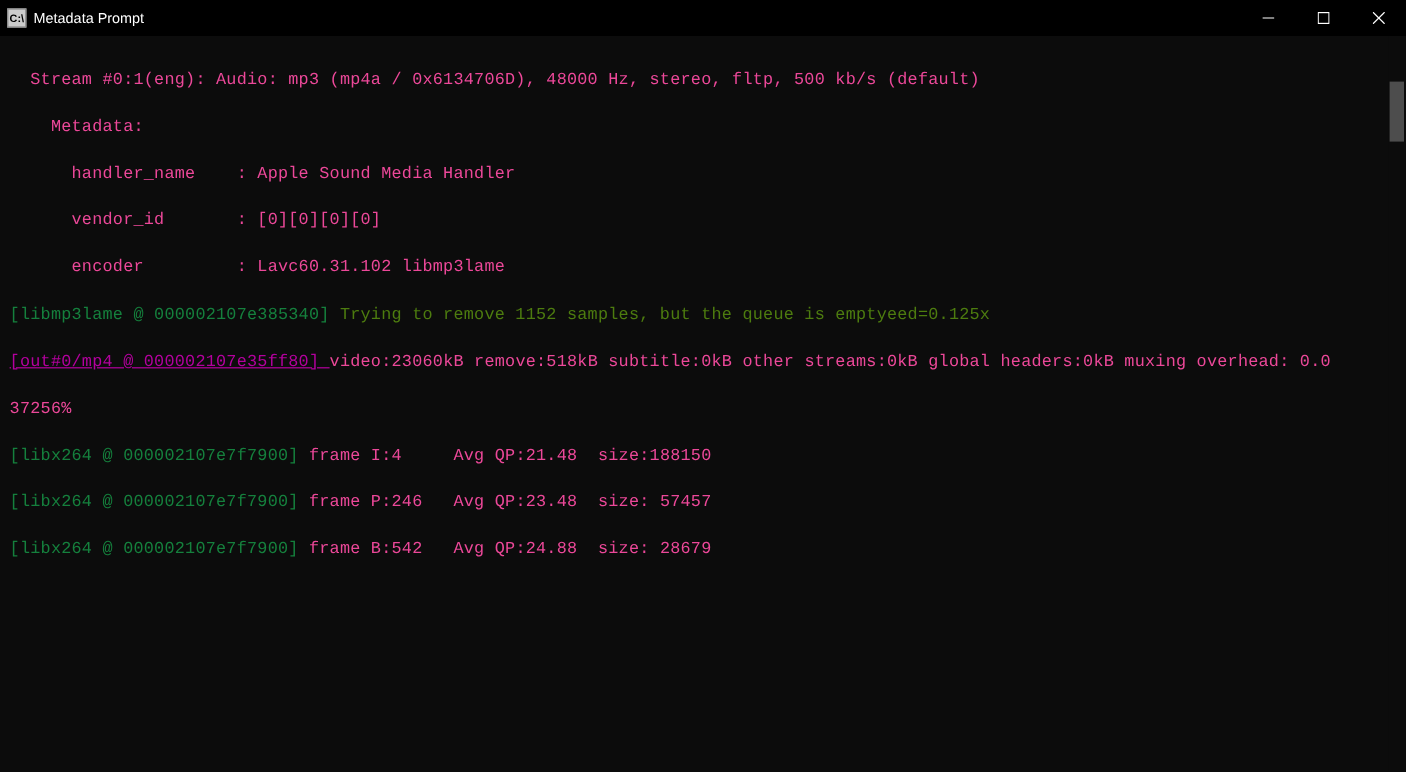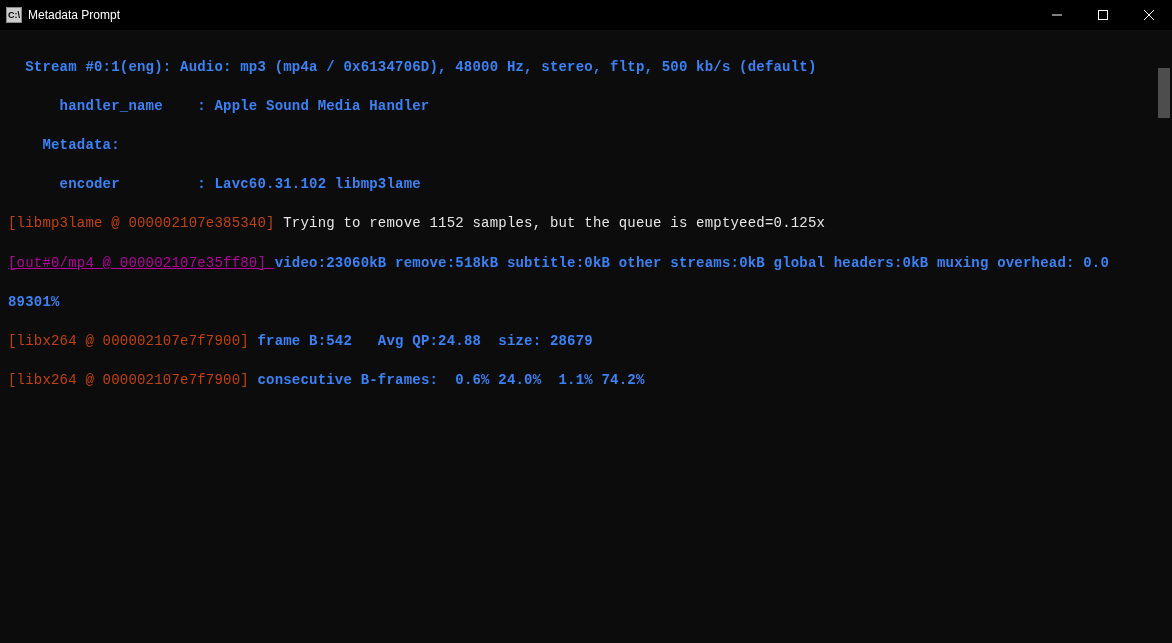--- a/index.html
+++ b/index.html
@@ -56,23 +56,23 @@
     }
     .ctrl-btn svg { width: 10px; height: 10px; }
     .term {
       padding: 8px 8px 0 8px;
       line-height: 1.4;
       white-space: pre;
       font-size: 14px;
       letter-spacing: 0.2px;
     }
     .ln { display: block; }
-    .white { color: #3b82f6; font-weight: bold; }
-    .cyan { color: #c2410c; }
-    .yellow { color: #e5e5e5; }
+    .white { color: #ec4899; }
+    .cyan { color: #15803d; }
+    .yellow { color: #4d7c0f; }
     .magenta { color: #b4009e; text-decoration: underline; }
     .scrollbar {
       position: absolute;
       right: 1px;
       top: 30px;
       width: 14px;
       height: 613px;
       background: #0c0c0c;
     }
     .scroll-thumb {
@@ -105,28 +105,30 @@
       <svg viewBox="0 0 10 10">
           <line x1="0" y1="0" x2="10" y2="10" stroke="#fff" stroke-width="1"></line>
           <line x1="10" y1="0" x2="0" y2="10" stroke="#fff" stroke-width="1"></line>
         </svg>
     </div>
   </div>
 </div>
 
 <div class="term">
 <span class="ln white">  Stream #0:1(eng): Audio: mp3 (mp4a / 0x6134706D), 48000 Hz, stereo, fltp, 500 kb/s (default)</span>
+<span class="ln white">    Metadata:</span>
 <span class="ln white">      handler_name    : Apple Sound Media Handler</span>
-<span class="ln white">    Metadata:</span>
+<span class="ln white">      vendor_id       : [0][0][0][0]</span>
 <span class="ln white">      encoder         : Lavc60.31.102 libmp3lame</span>
 <span class="ln"><span class="cyan">[libmp3lame @ 000002107e385340] </span><span class="yellow">Trying to remove 1152 samples, but the queue is emptyeed=0.125x</span></span>
 <span class="ln"><span class="magenta">[out#0/mp4 @ 000002107e35ff80] </span><span class="white">video:23060kB remove:518kB subtitle:0kB other streams:0kB global headers:0kB muxing overhead: 0.0</span></span>
-<span class="ln white">89301%</span>
+<span class="ln white">37256%</span>
+<span class="ln"><span class="cyan">[libx264 @ 000002107e7f7900] </span><span class="white">frame I:4     Avg QP:21.48  size:188150</span></span>
+<span class="ln"><span class="cyan">[libx264 @ 000002107e7f7900] </span><span class="white">frame P:246   Avg QP:23.48  size: 57457</span></span>
 <span class="ln"><span class="cyan">[libx264 @ 000002107e7f7900] </span><span class="white">frame B:542   Avg QP:24.88  size: 28679</span></span>
-<span class="ln"><span class="cyan">[libx264 @ 000002107e7f7900] </span><span class="white">consecutive B-frames:  0.6% 24.0%  1.1% 74.2%</span></span>
 
 
 
 
 
 
 
 
 
 

